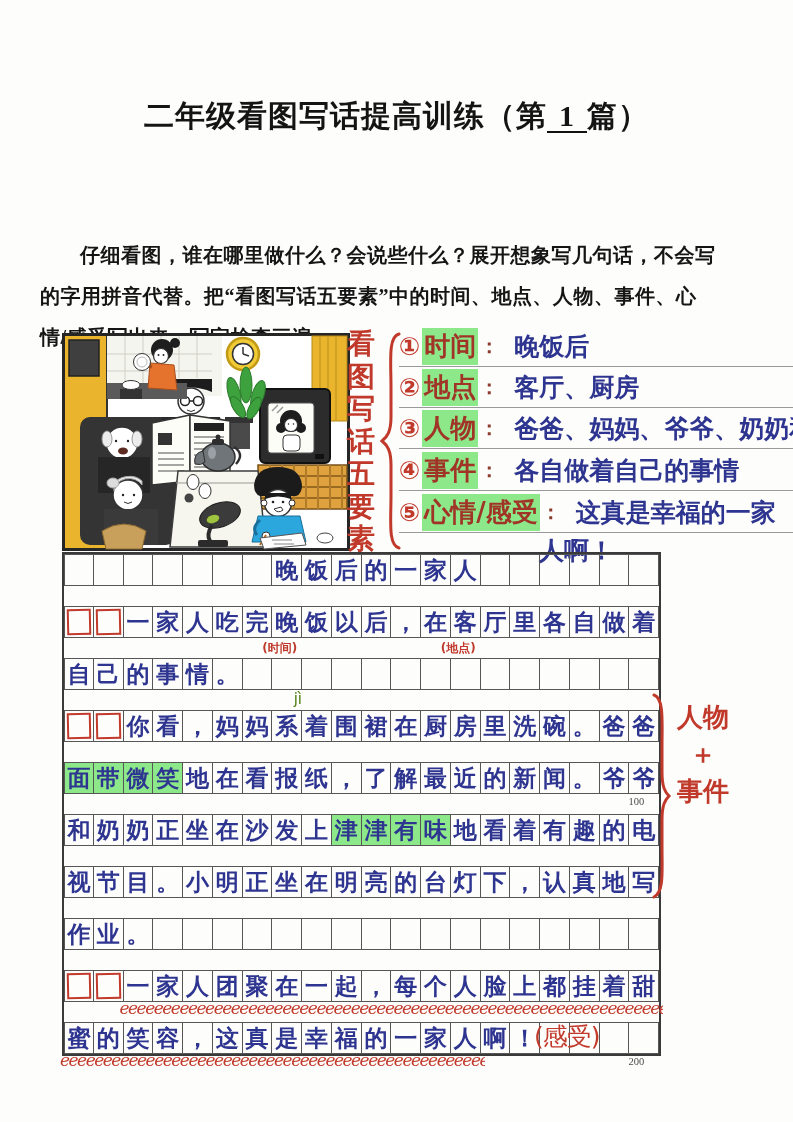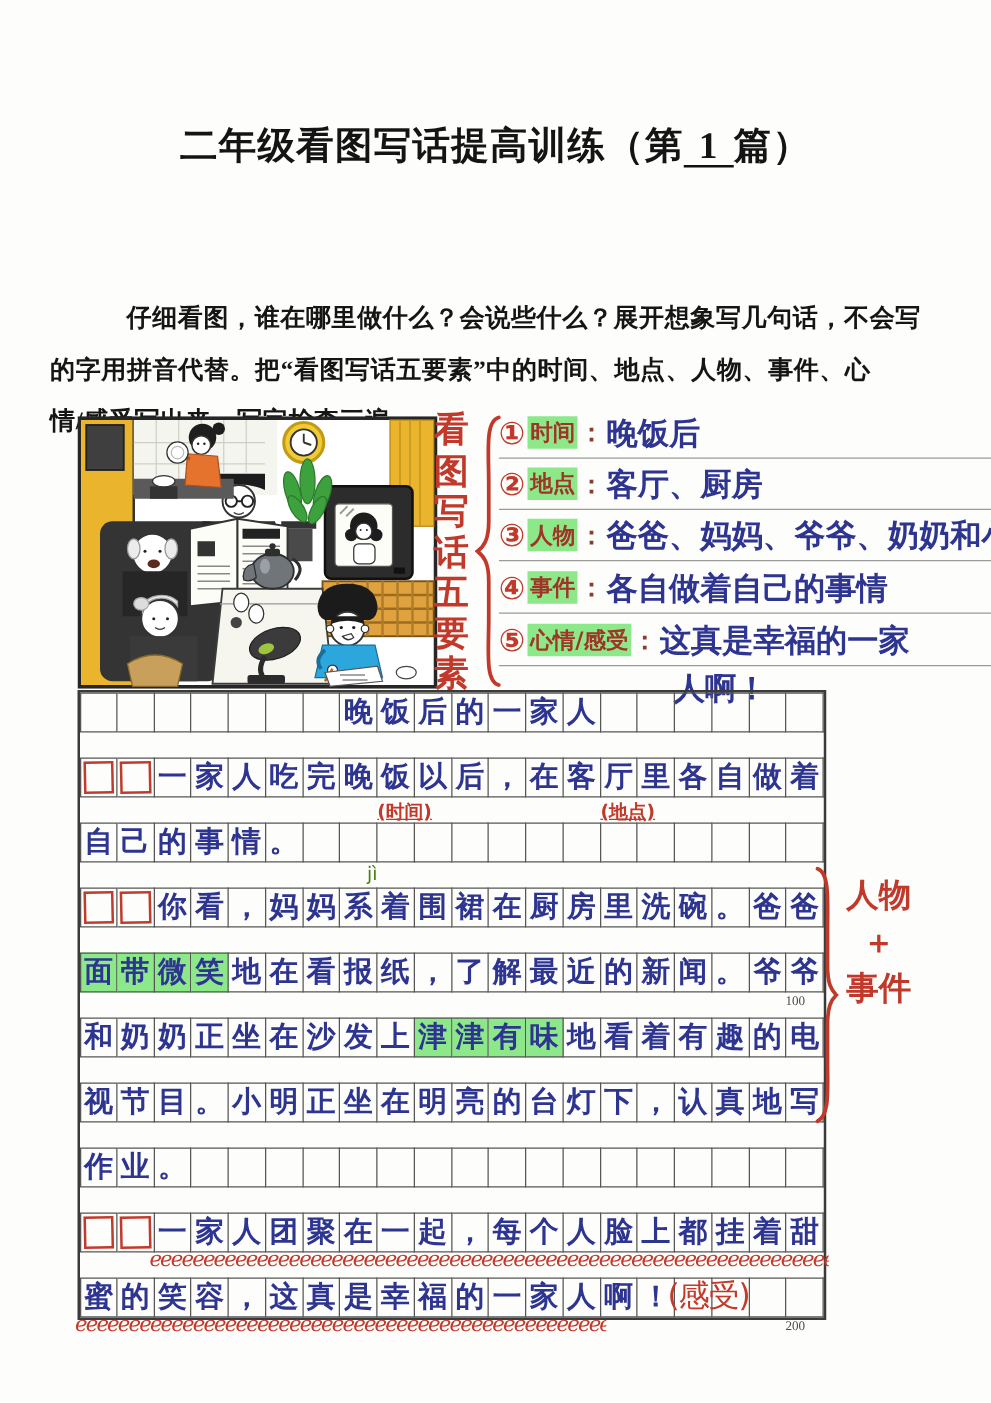--- a/index.html
+++ b/index.html
@@ -11,54 +11,54 @@
   .title-num{display:inline-block;border-bottom:2.5px solid #111;padding:0 12px;line-height:30px;}
   .subtitle{position:absolute;top:160px;left:0;width:100%;text-align:center;
             font-size:15px;font-weight:700;}
   
   .form-row{position:absolute;top:197px;left:186px;display:flex;align-items:flex-end;
             font-size:17.5px;font-weight:700;}
   .blank{display:inline-block;border-bottom:1.5px solid #222;height:20px;margin-right:8px;}
   
   .instructions{position:absolute;top:235px;left:40px;width:718px;font-size:20px;
                 line-height:41px;font-weight:600;letter-spacing:.5px;color:#151515;}
-  .instructions .ln:first-child{text-indent:40px;text-align:center;}
+  .instructions .ln:first-child{text-indent:40px;}
   
   .illus{position:absolute;left:62px;top:333px;}
   
   .vlabel{position:absolute;left:344px;top:328px;width:34px;display:flex;flex-direction:column;
           align-items:center;color:#c0392b;font-size:28px;line-height:32.5px;font-weight:700;
           font-family:"DejaVu Sans",sans-serif;}
   .brace-left{position:absolute;left:380px;top:331px;}
   
   .fe-list{position:absolute;left:399px;top:326px;width:394px;height:240px;overflow:hidden;}
   .fe-row{position:absolute;left:0;right:0;height:40px;border-bottom:1px solid #9a9a9a;
           white-space:nowrap;display:flex;align-items:center;}
   .fe-row.cont{border-bottom:none;}
   .fe-num{color:#c0392b;font-size:25px;font-weight:700;margin-right:2px;
           font-family:"DejaVu Sans",sans-serif;}
-  .fe-label{background:#8de88a;color:#a03427;font-size:18px;font-weight:700;padding:1px 2px;
+  .fe-label{background:#8de88a;color:#a03427;font-size:26px;font-weight:700;padding:1px 2px;
             font-family:"DejaVu Sans",sans-serif;}
   .fe-colon{color:#8c3a2c;font-size:20px;font-weight:700;margin:0 1px;}
-  .fe-val{color:#2e3590;font-size:25px;font-weight:600;margin-left:1px;
+  .fe-val{color:#2e3590;font-size:25px;font-weight:600;margin-left:14px;
           font-family:"DejaVu Sans",sans-serif;}
   
   .grid{position:absolute;left:62px;top:552px;width:595px;height:500px;
         border:2px solid #3a3a3a;}
   .grow{position:absolute;left:0;width:595px;height:32px;display:flex;}
   .cell{position:relative;flex:0 0 29.75px;box-sizing:border-box;height:32px;
         border-right:1px solid #565656;border-top:1px solid #565656;border-bottom:1px solid #565656;
         text-align:center;line-height:31px;font-size:23px;color:#2e3590;font-weight:600;
         font-family:"DejaVu Sans",sans-serif;overflow:visible;}
   .cell:first-child{border-left:1px solid #565656;}
   .cell.hl{background:#8de88a;}
   .cell.red::after{content:"";position:absolute;inset:2px;border:2.4px solid #c23a2c;
                    transform:rotate(-1.2deg);}
-  .gnote{position:absolute;color:#c0392b;font-size:15px;font-weight:700;text-align:right;
-         font-family:"DejaVu Sans",sans-serif;z-index:3;text-decoration:underline;}
+  .gnote{position:absolute;color:#c0392b;font-size:12px;font-weight:700;text-align:left;
+         font-family:"DejaVu Sans",sans-serif;z-index:3;}
   .gpin{position:absolute;color:#4d7c0f;font-size:15px;text-align:right;z-index:3;
         font-family:"DejaVu Sans",sans-serif;}
   .gmark{position:absolute;color:#4a4a4a;font-size:10.5px;z-index:3;
          font-family:"Liberation Serif",serif;}
   .ginline{position:absolute;color:#c23a2c;font-size:25px;font-weight:400;white-space:nowrap;
            letter-spacing:-1px;z-index:4;font-family:"DejaVu Sans",sans-serif;}
   .gwavy{position:absolute;overflow:hidden;white-space:nowrap;color:#c23a2c;
          font-family:"DejaVu Serif",serif;font-style:italic;font-size:17px;line-height:15px;
          letter-spacing:-1.5px;height:16px;z-index:2;}
   

